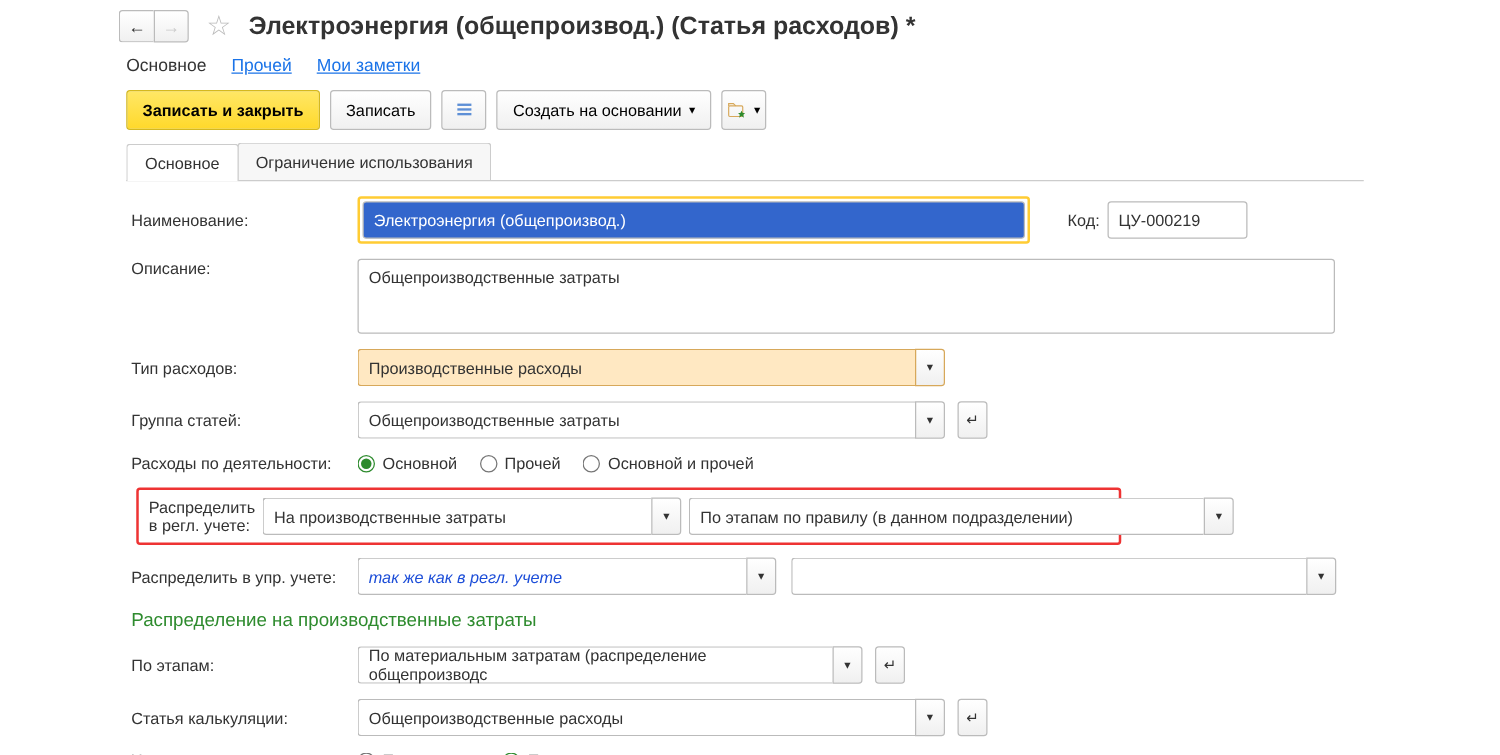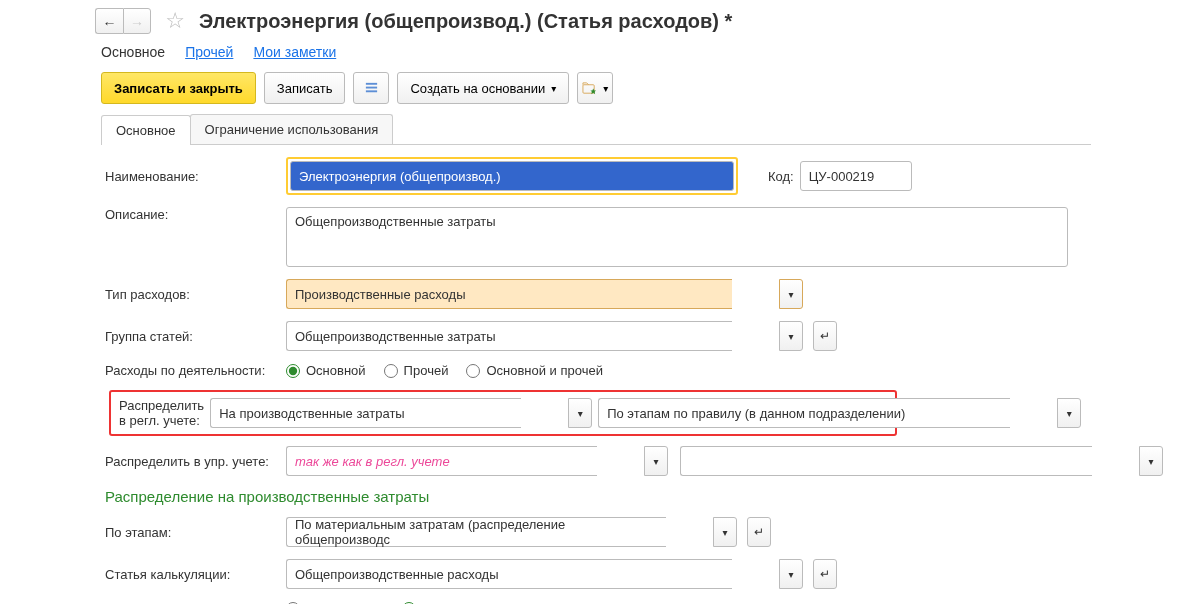--- a/index.html
+++ b/index.html
@@ -21,33 +21,33 @@
   .tabs { display: flex; border-bottom: 1px solid #ccc; margin-bottom: 12px; margin-left: 6px; width: 990px; }
   .tab { padding: 7px 14px; border: 1px solid #ccc; border-bottom: none; background: #f7f7f7; cursor: pointer; margin-right: -1px; border-radius: 3px 3px 0 0; font-size: 13px; }
   .tab.active { background: #fff; position: relative; top: 1px; }
   .form-area { padding: 0 0 0 10px; }
   .row { display: flex; align-items: center; margin-bottom: 12px; gap: 6px; }
   .label { width: 175px; font-size: 13px; color: #333; }
   .val-box { height: 30px; border: 1px solid #bbb; border-radius: 3px; padding: 0 8px; display: flex; align-items: center; background: #fff; font-size: 13px; }
   .val-box.sel { background: #3366cc; color: #fff; }
   .yellow-wrap { border: 2px solid #ffcc33; border-radius: 3px; padding: 2px; display: inline-flex; }
   .txt-area { border: 1px solid #bbb; border-radius: 3px; padding: 6px 8px; background: #fff; font-size: 13px; }
-  .field { display: flex; gap: 47px; }
+  .field { display: flex; }
   .field .val-box { border-right: none; border-top-right-radius: 0; border-bottom-right-radius: 0; flex: 0 0 auto; }
   .dd-btn { width: 24px; height: 30px; border: 1px solid #bbb; background: linear-gradient(#fff,#f0f0f0); cursor: pointer; display: flex; align-items: center; justify-content: center; font-size: 10px; border-radius: 0 3px 3px 0; }
   .ext-btn { width: 24px; height: 30px; border: 1px solid #bbb; background: linear-gradient(#fff,#f0f0f0); cursor: pointer; display: flex; align-items: center; justify-content: center; font-size: 12px; margin-left: 4px; border-radius: 3px; }
   .field.warn .val-box { background: #ffe8c2; border-color: #d7a85a; }
   .field.warn .dd-btn { border-color: #d7a85a; }
   .radio-group { display: flex; gap: 18px; align-items: center; }
   .radio-opt { display: flex; align-items: center; gap: 6px; }
   .radio-opt input[type="radio"] { accent-color: #2e8b2e; width: 14px; height: 14px; }
   .red-box { border: 2px solid #e33; border-radius: 3px; padding: 6px 8px 6px 8px; display: flex; align-items: center; gap: 6px; width: 788px; margin-left: 4px; margin-bottom: 10px; }
   .red-box .label { width: 163px; }
   .section-title { color: #2e8b2e; font-size: 15px; margin: 6px 0 12px 0; }
-  .disabled .val-box { color: #ec4899; text-align: right; }
+  .disabled .val-box { color: #1d4ed8; text-align: right; }
   svg.lines { width: 15px; height: 15px; }
 </style>
 </head>
 <body>
 
 <div class="hdr-row">
   <div class="nav-group">
     <div class="nav-btn">←</div>
     <div class="nav-btn" style="color:#ccc">→</div>
   </div>
@@ -88,21 +88,21 @@
 <div class="tabs">
   <div class="tab active">Основное</div>
   <div class="tab">Ограничение использования</div>
 </div>
 
 <div class="form-area">
 
   <div class="row">
     <div class="label">Наименование:</div>
     <div class="yellow-wrap">
-      <div class="val-box sel" style="width:444px">Электроэнергия (общепроизвод.)</div>
+      <div class="val-box sel" style="width:530px">Электроэнергия (общепроизвод.)</div>
     </div>
     <div class="label" style="width:auto; margin-left:24px">Код:</div>
     <div class="val-box" style="width:112px">ЦУ-000219</div>
   </div>
 
   <div class="row" style="align-items:flex-start">
     <div class="label">Описание:</div>
     <div class="txt-area" style="width:782px; height:60px">Общепроизводственные затраты</div>
   </div>
 

